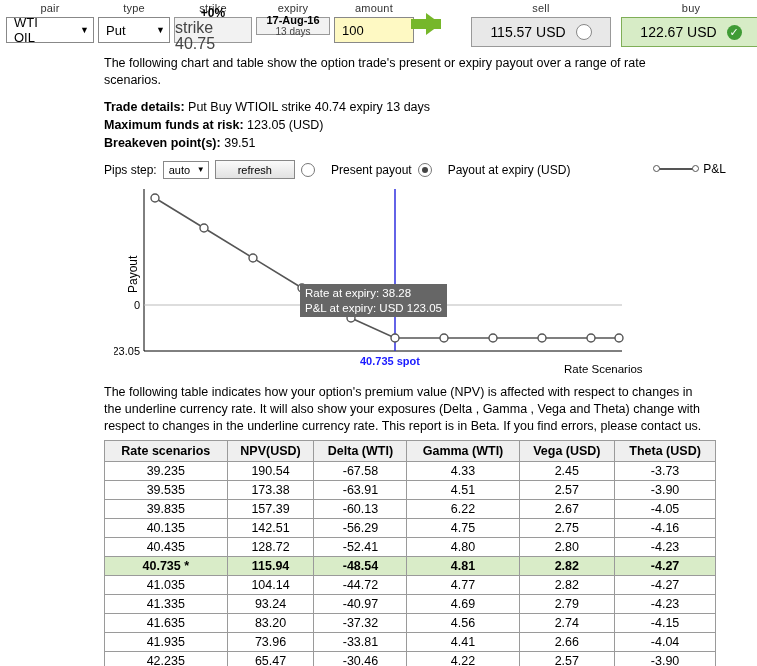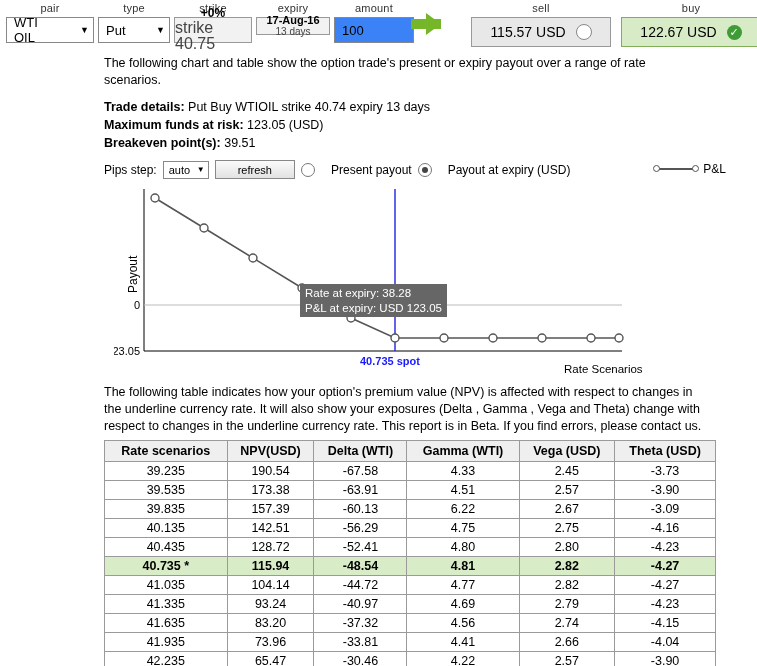--- a/index.html
+++ b/index.html
@@ -81,21 +81,21 @@
     display: flex;
     flex-direction: column;
     align-items: center;
     justify-content: center;
     line-height: 1.05;
   }
   .expiry-box .big { font-weight: bold; font-size: 11px; }
   .expiry-box .small { font-size: 10px; color: #444; }
   .amount-box {
     border: 1px solid #888;
-    background: #3b82f6;
+    background: #fef9c3;
     height: 26px;
     width: 80px;
     box-sizing: border-box;
     display: flex;
     align-items: center;
     padding-left: 7px;
     font-size: 13px;
   }
   .arrow-col {
     display: flex;
@@ -497,21 +497,21 @@
         <td>4.51</td>
         <td>2.57</td>
         <td>-3.90</td>
       </tr>
       <tr>
         <td>39.835</td>
         <td>157.39</td>
         <td>-60.13</td>
         <td>6.22</td>
         <td>2.67</td>
-        <td>-3.09</td>
+        <td>-4.05</td>
       </tr>
       <tr>
         <td>40.135</td>
         <td>142.51</td>
         <td>-56.29</td>
         <td>4.75</td>
         <td>2.75</td>
         <td>-4.16</td>
       </tr>
       <tr>

